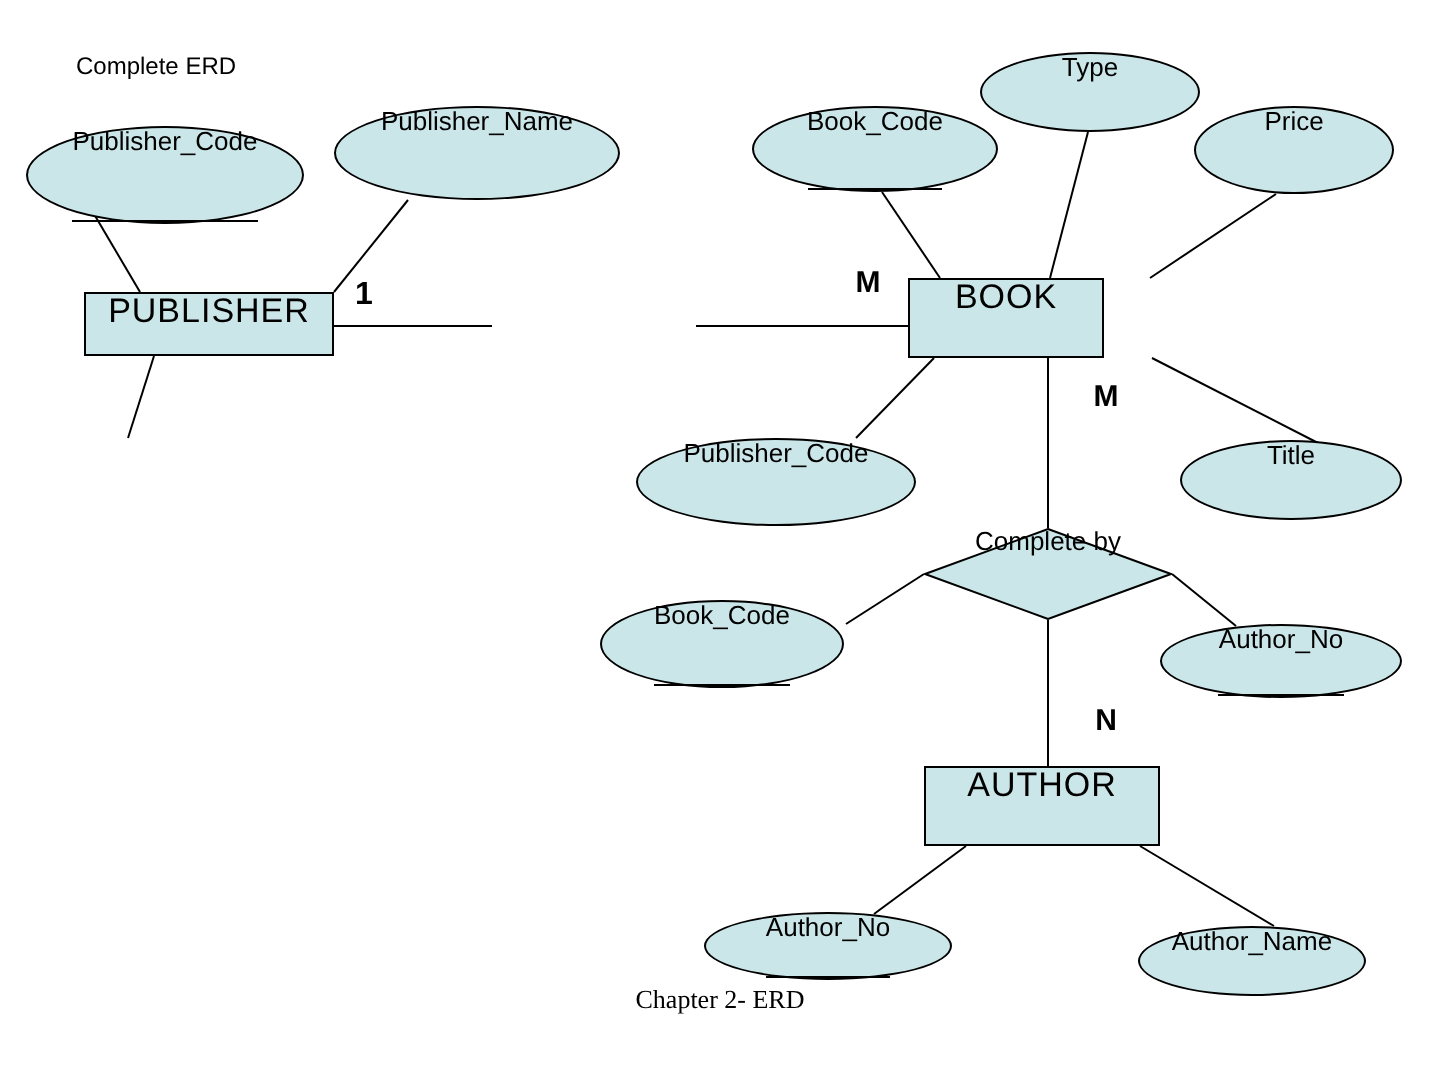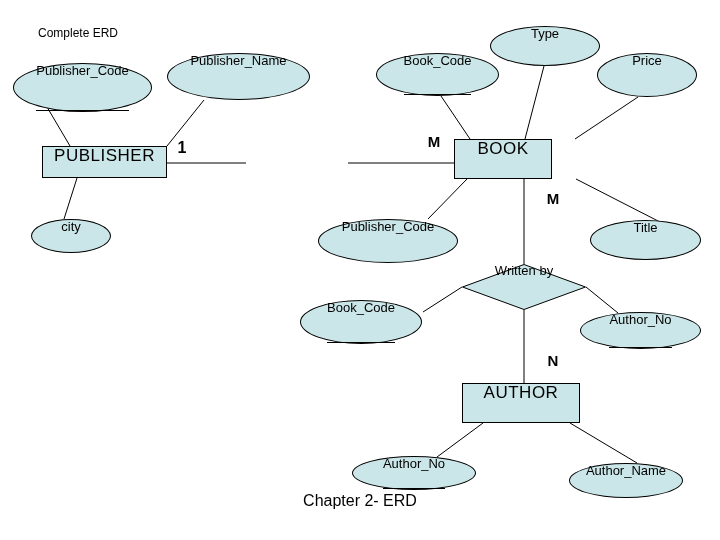--- a/index.html
+++ b/index.html
@@ -14,22 +14,22 @@
   .diamond{background:transparent}
   .diamond svg{position:absolute;inset:0;width:100%;height:100%}
   .diamond polygon{fill:var(--shape-fill,#cbe6e8);stroke:var(--shape-border,#000);stroke-width:1}
   .diamond .lbl{position:relative}
   .attr{font-size:13px}
   .rel{font-size:13px}
   .u{border-bottom:1.5px solid #000;padding-bottom:1px}
   .entity{font-size:17px;letter-spacing:.5px}
   .card{position:absolute;font-weight:bold;font-size:15px;text-align:center}
   .title{position:absolute;left:38px;top:26px;font-weight:normal;font-size:12px}
-  .footer{position:absolute;left:0;right:0;top:492px;text-align:center;font-size:16px;
-          font-family:Liberation Sans, sans-serif}
+  .footer{position:absolute;left:0;right:0;top:492px;text-align:center;font-size:13px;
+          font-family:Liberation Serif, serif}
 </style>
 </head>
 <body>
 
 <div class="stage">
 
   <div class="title">Complete ERD</div>
 
   <svg class="wires">
     <line x1="47" y1="107" x2="70" y2="146"></line>
@@ -48,23 +48,20 @@
     <line x1="524" y1="310" x2="524" y2="383"></line>
     <line x1="483" y1="423" x2="437" y2="457"></line>
     <line x1="570" y1="423" x2="637" y2="463"></line>
   </svg>
 
   <div class="shape ellipse attr" style="left:13px;top:63px;width:139px;height:49px">
     <span class="u">Publisher_Code</span>
   </div>
   <div class="shape ellipse attr" style="left:167px;top:53px;width:143px;height:47px">
     <span>Publisher_Name</span>
-  </div>
-  <div class="shape ellipse attr" style="left:31px;top:219px;width:80px;height:34px">
-    <span>city</span>
   </div>
   <div class="shape ellipse attr" style="left:490px;top:26px;width:110px;height:40px">
     <span>Type</span>
   </div>
   <div class="shape ellipse attr" style="left:376px;top:53px;width:123px;height:43px">
     <span class="u">Book_Code</span>
   </div>
   <div class="shape ellipse attr" style="left:597px;top:53px;width:100px;height:44px">
     <span>Price</span>
   </div>
@@ -94,21 +91,21 @@
     <span>BOOK</span>
   </div>
   <div class="shape rect entity" style="left:462px;top:383px;width:118px;height:40px">
     <span>AUTHOR</span>
   </div>
 
   <div class="shape diamond rel" style="left:462px;top:264px;width:124px;height:46px">
     <svg viewBox="0 0 124 46" preserveAspectRatio="none">
       <polygon points="62,0.5 123.5,23 62,45.5 0.5,23"></polygon>
     </svg>
-    <span class="lbl">Written by</span>
+    <span class="lbl">Complete by</span>
   </div>
 
   <div class="card" style="left:174px;top:139px;width:16px;font-size:16px">1</div>
   <div class="card" style="left:424px;top:133px;width:20px">M</div>
   <div class="card" style="left:543px;top:190px;width:20px">M</div>
   <div class="card" style="left:543px;top:352px;width:20px">N</div>
 
   <div class="footer">Chapter 2- ERD</div>
 </div>
 

